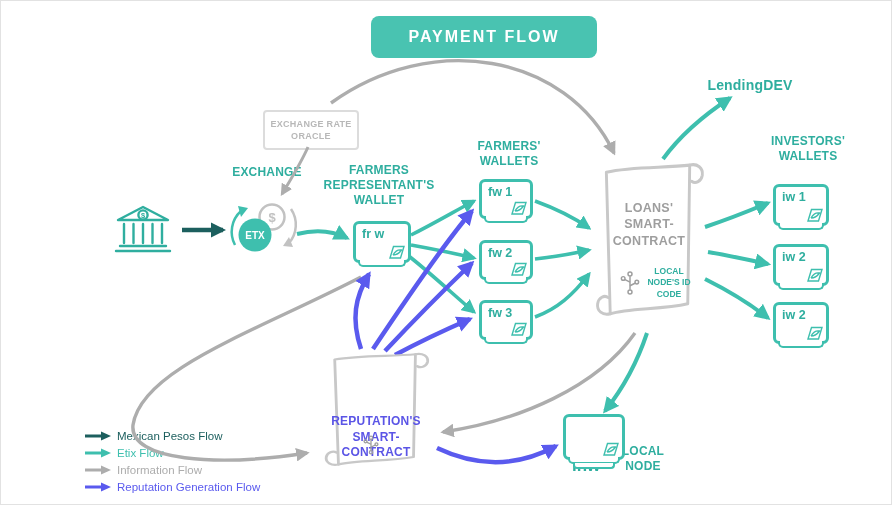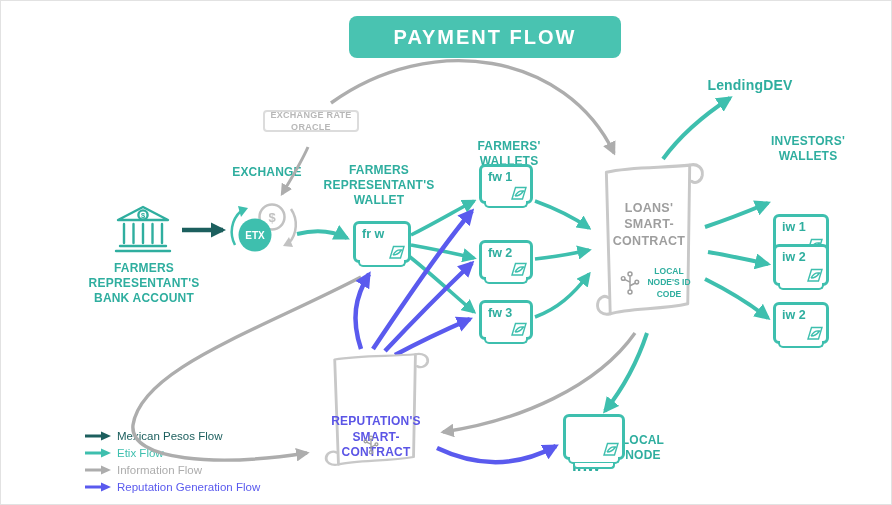--- a/index.html
+++ b/index.html
@@ -4,68 +4,68 @@
 <style>
   html,body{margin:0;padding:0;background:#fff;}
   #canvas{
     position:relative; width:892px; height:505px; background:#fff;
     font-family:"Liberation Sans", sans-serif; overflow:hidden;
     border:1px solid #e2e2e2; box-sizing:border-box;
   }
   .abs{position:absolute;}
   
   .title{
-    left:348px; top:15px; width:272px; height:42px;
+    left:370px; top:15px; width:226px; height:42px;
     background:#49C3B1; border-radius:8px; color:#fff;
-    font-size:20px; font-weight:bold; letter-spacing:2px;
+    font-size:16px; font-weight:bold; letter-spacing:2px;
     display:flex; align-items:center; justify-content:center;
   }
   
   .nlabel{
     font-weight:bold; color:#2FAE9F; text-align:center;
     font-size:12px; line-height:1.25; letter-spacing:.2px;
   }
   .lendingdev{left:694px; top:76px; width:110px; font-size:14px; text-align:center;}
   .oracle{
-    left:262px; top:109px; width:96px; height:22px; background:#fff;
+    left:262px; top:109px; width:96px; height:40px; background:#fff;
     border:2px solid #dcdcdc; border-radius:4px; color:#b8b8b8;
     font-size:9px; font-weight:bold; text-align:center; line-height:1.35;
     display:flex; align-items:center; justify-content:center; letter-spacing:.3px;
     padding:8px 4px; box-sizing:border-box;
   }
   .exchange-label{left:222px; top:164px; width:88px;}
   .bank-label{left:78px; top:260px; width:130px;}
   .frw-label{left:318px; top:162px; width:120px;}
   .farmers-label{left:462px; top:138px; width:92px;}
   .investors-label{left:754px; top:133px; width:106px;}
-  .localnode-label{left:610px; top:432px; width:64px;}
+  .localnode-label{left:610px; top:443px; width:64px;}
 
   
   .wallet{
     position:absolute; width:54px; height:40px; background:#fff;
     border:3px solid #3EBFAE; border-radius:6px; box-sizing:border-box; z-index:3;
   }
   .wallet .wlabel{
     position:absolute; top:3px; left:6px; color:#2FAE9F;
     font-size:12.5px; font-weight:bold;
   }
   .wallet .leaf{position:absolute; right:1px; bottom:0px;}
   .wstack1{
     position:absolute; left:2px; right:2px; bottom:-7px; height:5px; background:#fff;
     border:2.5px solid #3EBFAE; border-top:none; border-radius:0 0 5px 5px;
   }
   .wstack2{
     position:absolute; left:7px; right:7px; bottom:-12px; height:4px; background:#fff;
     border:2.5px solid #3EBFAE; border-top:none; border-radius:0 0 4px 4px;
   }
   .wallet.frw{left:352px; top:220px; width:58px; height:42px;}
-  .wallet.fw1{left:478px; top:163px;text-decoration:underline;}
+  .wallet.fw1{left:478px; top:178px;text-decoration:underline;}
   .wallet.fw2{left:478px; top:239px;padding-left:8px;}
   .wallet.fw3{left:478px; top:299px;}
-  .wallet.iw1{left:772px; top:183px; width:56px; height:42px;margin-top:30px;}
+  .wallet.iw1{left:772px; top:183px; width:56px; height:42px;}
   .wallet.iw2{left:772px; top:243px; width:56px; height:42px;}
   .wallet.iw3{left:772px; top:301px; width:56px; height:42px;}
   .wallet.lnw{left:562px; top:413px; width:62px; height:46px;}
   .wallet.lnw .wlabel{font-size:17px;margin-top:36px;}
 
   
   .scroll-node{position:absolute; z-index:2;}
   .scroll-node svg.scroll-shape{position:absolute; left:0; top:0; width:100%; height:100%;}
   .loans-node{left:585px; top:153px; width:126px; height:178px;}
   .loans-text{
@@ -166,21 +166,20 @@
       <line x1="13" y1="21" x2="13" y2="40"></line>
       <line x1="22.5" y1="21" x2="22.5" y2="40"></line>
       <line x1="32" y1="21" x2="32" y2="40"></line>
       <line x1="41.5" y1="21" x2="41.5" y2="40"></line>
       <line x1="51" y1="21" x2="51" y2="40"></line>
       <line x1="9" y1="43" x2="55" y2="43"></line>
       <line x1="5" y1="48" x2="59" y2="48"></line>
     </g>
     <text x="32" y="15" text-anchor="middle" font-size="7.5" font-weight="bold" fill="#2FAE9F">$</text>
   </svg>
-  <div class="abs nlabel bank-label">FARMERS REPRESENTANT'S BANK ACCOUNT</div>
 
   <div class="abs nlabel frw-label">FARMERS REPRESENTANT'S WALLET</div>
   <div class="wallet frw">
     <span class="wlabel">fr w</span>
     <svg class="leaf" width="20" height="16" viewBox="0 0 20 16">
       <path d="M3 14 L6.5 2.5 H17 L13.5 14 Z" fill="#fff" stroke="#3EBFAE" stroke-width="1.4"></path>
       <path d="M6 11 Q 9.5 5 14.5 6 Q 11 11 6 11" fill="none" stroke="#3EBFAE" stroke-width="1.4"></path>
     </svg>
     <div class="wstack1"></div>
   </div>

